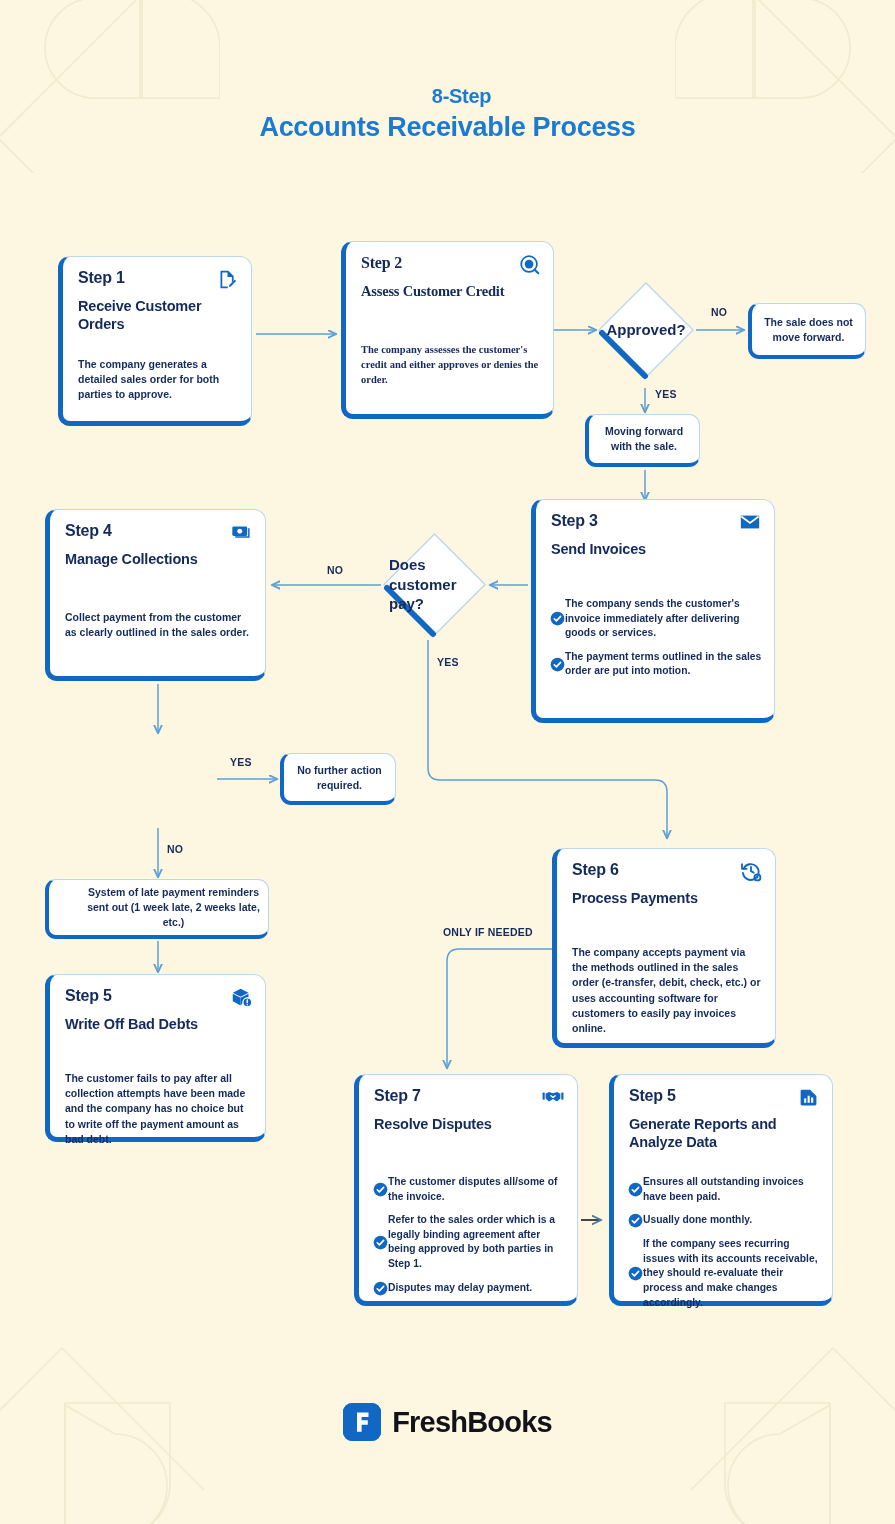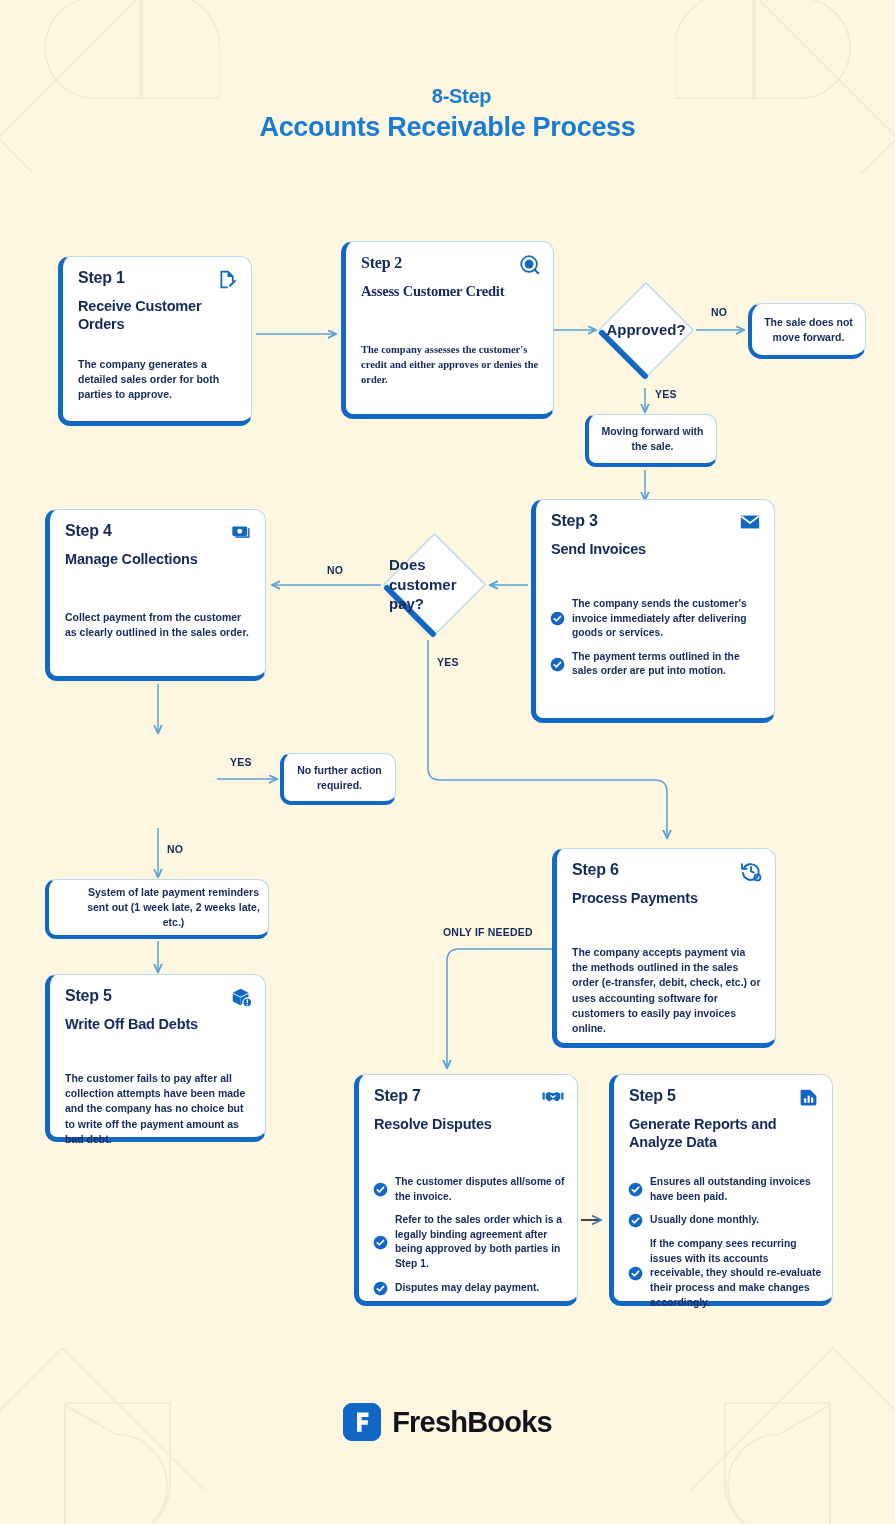--- a/index.html
+++ b/index.html
@@ -51,21 +51,21 @@
     line-height:1.25; letter-spacing:-0.2px;
   }
   .card .body {
     position:absolute; left:15px; right:12px;
     font-size:10.5px; font-weight:700; color:#142A5C;
     line-height:1.45;
   }
 
   
   .bullets { position:absolute; left:14px; right:10px; }
-  .bullet { display:flex; gap:7px; align-items:center; margin-bottom:9px; }
+  .bullet { display:flex; gap:0; align-items:center; margin-bottom:9px; }
   .bullet .chk { flex:0 0 auto; width:15px; height:15px; }
   .bullet .btxt {
     font-size:10.3px; font-weight:700; color:#142A5C; line-height:1.42;
   }
 
   
   .pill {
     position:absolute;
     background:#FFFFFF;
     border:1px solid #BBD8EF;
@@ -202,24 +202,24 @@
 
 
   <div class="elabel" style="left:711px;top:306px;">NO</div>
   <div class="elabel" style="left:655px;top:388px;">YES</div>
   <div class="elabel" style="left:327px;top:564px;">NO</div>
   <div class="elabel" style="left:437px;top:656px;">YES</div>
   <div class="elabel" style="left:230px;top:756px;">YES</div>
   <div class="elabel" style="left:167px;top:843px;">NO</div>
   <div class="elabel" style="left:443px;top:926px;">ONLY IF NEEDED</div>
 
-  <div class="pill" style="left:748px;top:303px;width:118px;height:56px;border-radius:14px;">
+  <div class="pill" style="left:748px;top:303px;width:118px;height:56px;">
     <span>The sale does not move forward.</span>
   </div>
-  <div class="pill" style="left:585px;top:414px;width:132px;height:53px;">
+  <div class="pill" style="left:585px;top:414px;width:115px;height:53px;">
     <span>Moving forward with the sale.</span>
   </div>
   <div class="pill" style="left:280px;top:753px;width:116px;height:52px;">
     <span>No further action required.</span>
   </div>
   <div class="pill" style="left:45px;top:879px;width:224px;height:60px;padding-left:36px;">
     <span>System of late payment reminders sent out (1 week late, 2 weeks late, etc.)</span>
   </div>
 
   <div class="card" style="left:58px;top:248px;width:194px;height:170px;margin-top:8px;">

